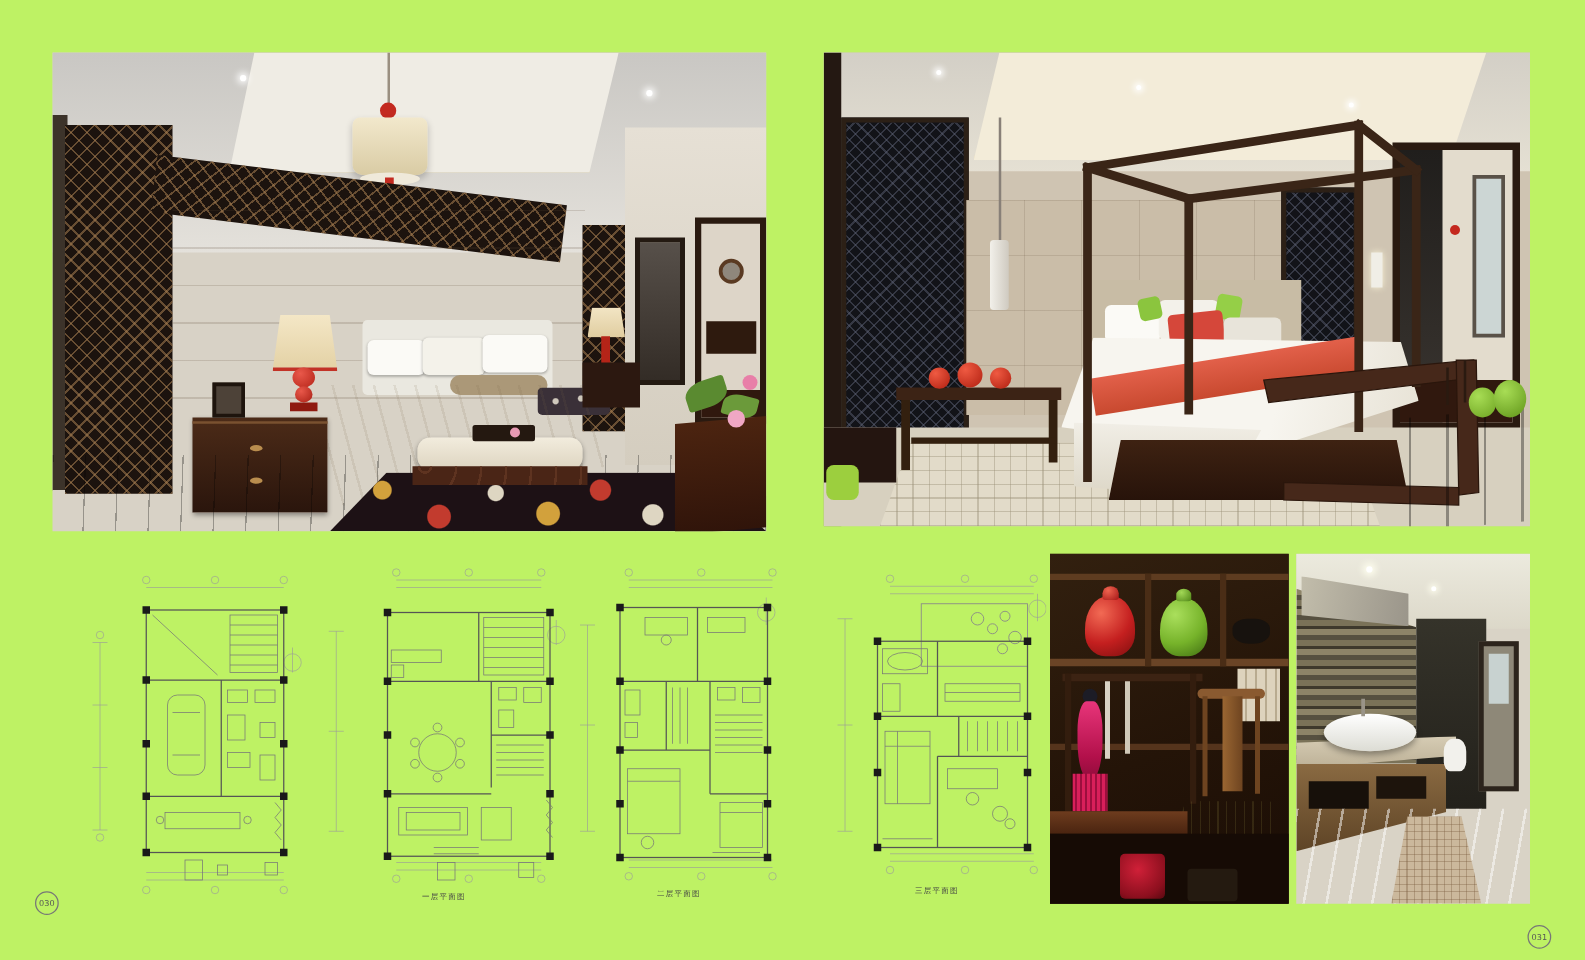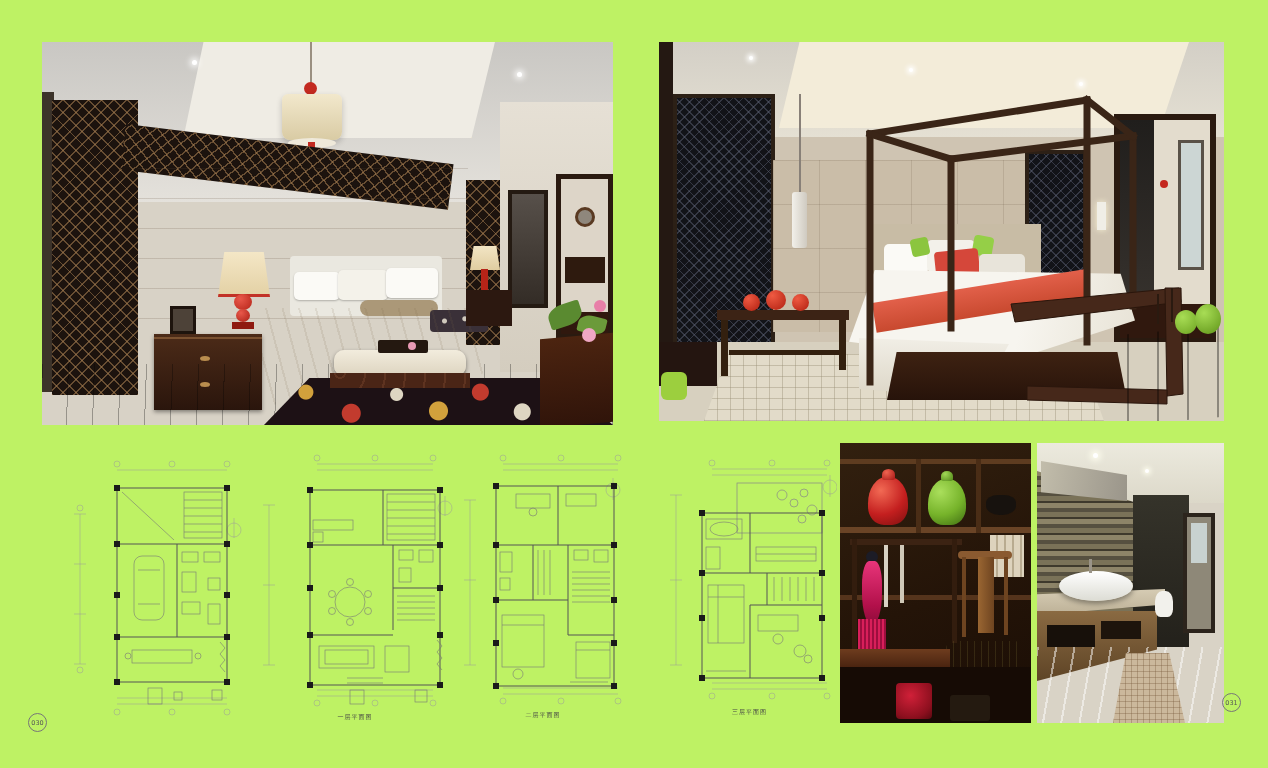--- a/index.html
+++ b/index.html
@@ -549,15 +549,15 @@
     </div>
     <div class="a" style="left:118px;top:148px;width:18px;height:26px;border-radius:40% 40% 30% 30%;background:#f2f1ec;"></div>
 
     <div class="a" style="left:0;top:204px;width:100%;height:76px;background:linear-gradient(115deg,#e3ddd0,#c9c2b2);
          background-image:repeating-linear-gradient(100deg,rgba(255,255,255,.5) 0 2px,transparent 2px 18px);"></div>
     <div class="a" style="left:76px;top:210px;width:72px;height:70px;clip-path:polygon(18% 0,78% 0,100% 100%,0 100%);
          background:#cbb89c;background-image:repeating-linear-gradient(rgba(120,90,60,.35) 0 1px,transparent 1px 6px),repeating-linear-gradient(90deg,rgba(120,90,60,.35) 0 1px,transparent 1px 6px);"></div>
   </div>
 
   <div class="pageno" style="left:28px;top:713px;">030</div>
-  <div class="pageno" style="left:1222px;top:693px;">031</div>
+  <div class="pageno" style="left:1222px;top:740px;">031</div>
 
 </div>
 
 </body></html>

